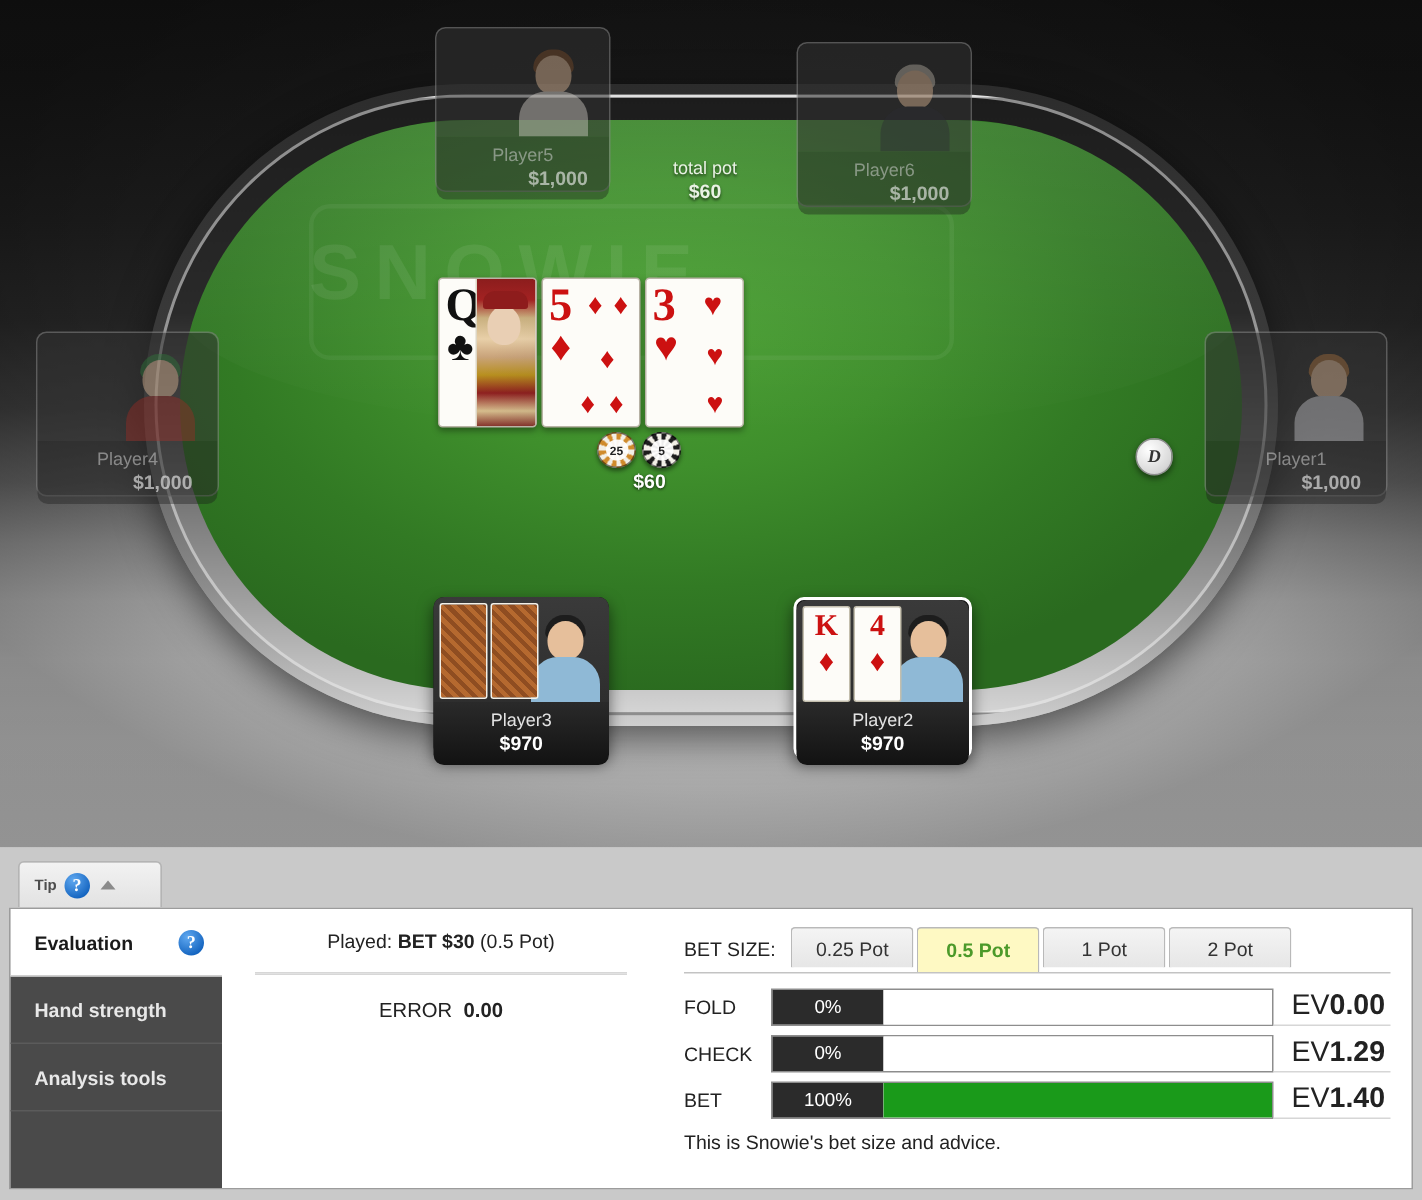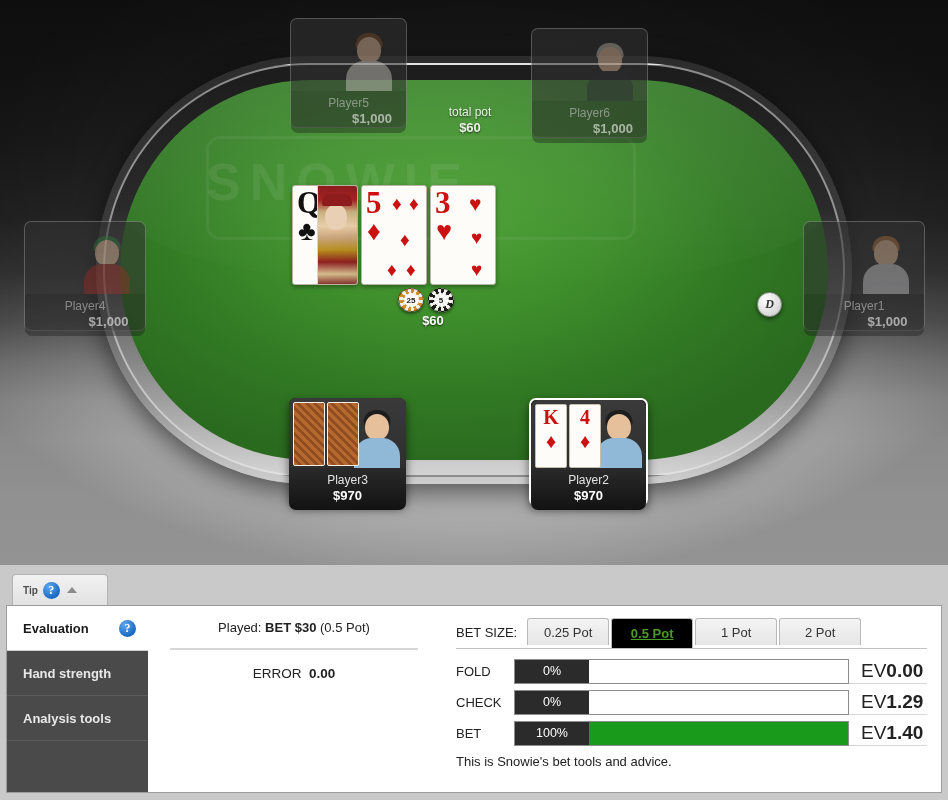--- a/index.html
+++ b/index.html
@@ -275,21 +275,21 @@
   .advice { flex: 1; padding: 12px 14px 0 16px; }
   .betsize-row { display: flex; align-items: flex-end; gap: 0; }
   .betsize-label { font-size: 13px; color: #222; padding-bottom: 8px; padding-right: 10px; }
   .bs-tabs { display: flex; }
   .bs-tab {
     width: 82px; height: 27px; display: flex; align-items: center; justify-content: center;
     font-size: 13px; color: #333; background: linear-gradient(to bottom,#f4f4f4,#e6e6e6);
     border: 1px solid #b9b9b9; border-bottom: none; border-radius: 3px 3px 0 0;
     margin-right: 2px;
   }
-  .bs-tab.active { background: #000000; color: #4c9a2a; font-weight: bold; height: 30px; text-decoration: underline; }
+  .bs-tab.active { background: #fef9c3; color: #4c9a2a; font-weight: bold; height: 30px; }
   .bs-underline { height: 1px; background: #c3c3c3; margin-top: 0; }
 
   .act-table { margin-top: 9px; }
   .act-row { display: flex; align-items: center; height: 26px; margin-bottom: 5px; }
   .act-name { width: 58px; font-size: 13px; color: #222; text-align: left; }
   .meter {
     flex: 1; height: 25px; display: flex; border: 1px solid #8d8d8d; background: #fff;
   }
   .meter .pct {
     width: 74px; background: #2b2b2b; color: #fff; font-size: 12.5px;
@@ -551,18 +551,18 @@
                 <span class="bar-fill" style="width:100%;"></span>
               </span>
             </span>
             <span class="ev-cell">
               <span>EV</span>
               <span class="evv">1.40</span>
             </span>
           </div>
         </div>
 
-        <div class="advice-note">This is Snowie's bet tools and advice.</div>
+        <div class="advice-note">This is Snowie's bet size and advice.</div>
       </div>
 
     </div>
   </div>
 </div>
 
 </body></html>

